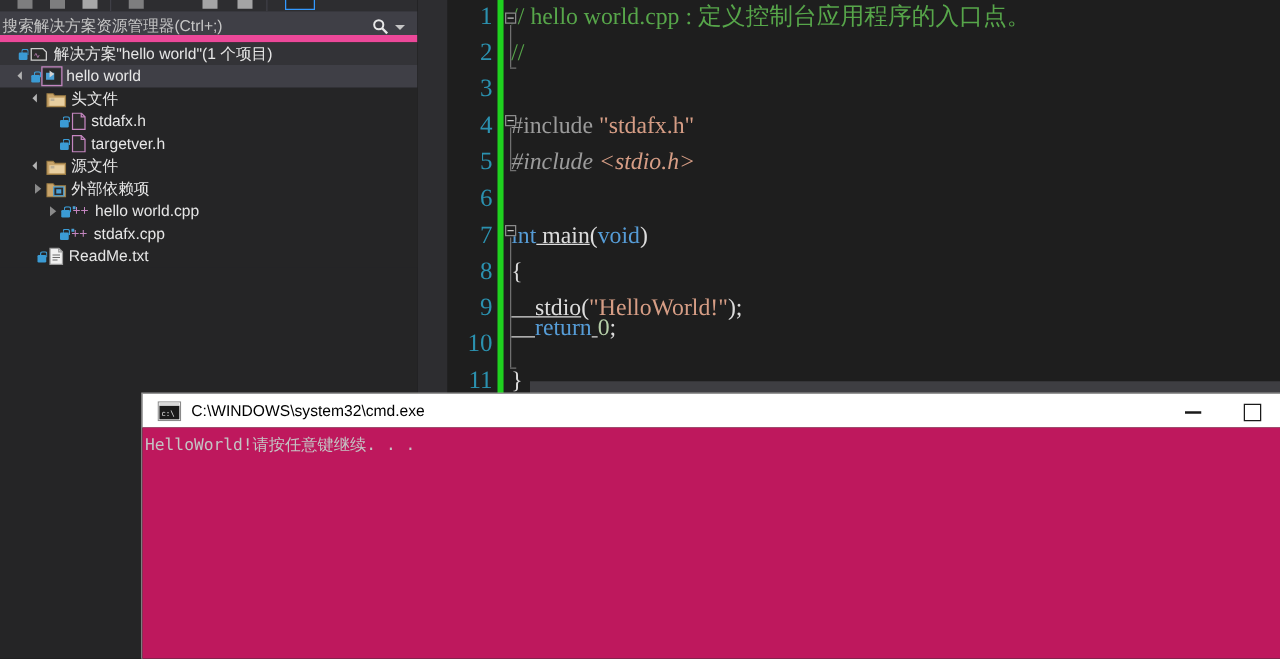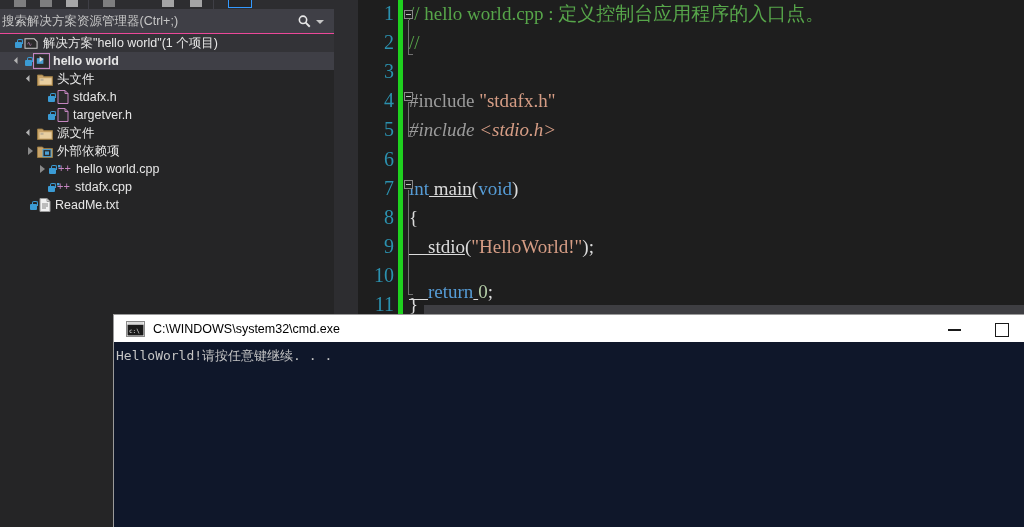--- a/index.html
+++ b/index.html
@@ -26,21 +26,21 @@
     border: 1px solid #3399ff; background: #252526;
   }
 
   
   .sln-panel {
     position: absolute; left: 0; top: 9px; width: 334px; height: 518px;
     background: #252526;
   }
   .search-row {
     position: relative; height: 25px; width: 334px;
-    background: #3f3f46; border-bottom: 1px solid #ec4899;
+    background: #3f3f46; border-bottom: 6px solid #ec4899;
     display: flex; align-items: center;
   }
   .search-input-txt {
     position: absolute; left: 2px; top: 4px;
     font-size: 12.5px; color: #c6c6c6; white-space: nowrap;
     font-family: "Liberation Sans", sans-serif;
   }
   .search-ico {
     position: absolute; right: 22px; top: 5px; width: 15px; height: 15px;
   }
@@ -54,21 +54,21 @@
 
   .trow {
     position: relative; height: 18px; width: 334px;
     display: flex; align-items: center; white-space: nowrap;
     font-size: 12.5px; color: #e6e6e6;
     font-family: "Liberation Sans", sans-serif;
   }
   .trow.sel-soft { background: #333337; }
   .trow.sel-hard { background: #3f3f46; }
   .trow .lbl { line-height: 18px; }
-  .trow .lbl.bold { font-weight: bold; }
+  .trow .lbl.bold { font-weight: normal; }
 
   .twisty {
     width: 13px; height: 18px; flex: 0 0 13px; position: relative;
   }
   .twisty.open::after {
     content: ""; position: absolute; left: 3px; top: 6px;
     width: 0; height: 0;
     border-left: 5px solid #b4b4b4;
     border-top: 5px solid transparent;
     border-bottom: 0 solid transparent;
@@ -189,21 +189,21 @@
   .cmd-min::after {
     content: ""; position: absolute; left: 16px; top: 14px;
     width: 13px; height: 1.5px; background: #1a1a1a;
   }
   .cmd-max::after {
     content: ""; position: absolute; left: 17px; top: 8px;
     width: 12px; height: 12px; border: 1.5px solid #1a1a1a;
   }
   .cmd-console {
     position: absolute; left: 0; top: 27px; width: 910px; height: 185px;
-    background: #0f172a;
+    background: #be185d;
   }
   .cmd-line {
     font-family: "DejaVu Sans Mono", monospace;
     font-size: 13px; color: #c4c4c4;
     padding-left: 2px; padding-top: 5px; white-space: pre;
     letter-spacing: 0px;
   }
 </style>
 </head>
 <body>
@@ -347,21 +347,21 @@
     <div class="codearea" id="codearea">
         <div class="code-txt" style="top: -1px;"><span class="c-comment">// hello world.cpp : 定义控制台应用程序的入口点。</span></div>
         <div class="code-txt" style="top: 28.1px;"><span class="c-comment">//</span></div>
         <div class="code-txt" style="top: 57.2px;"></div>
         <div class="code-txt" style="top: 86.3px;"><span class="c-pp">#include </span><span class="c-str">"stdafx.h"</span></div>
         <div class="code-txt" style="top: 115.4px; font-style: italic;"><span class="c-pp">#include </span><span class="c-str">&lt;stdio.h&gt;</span></div>
         <div class="code-txt" style="top: 144.5px;"></div>
         <div class="code-txt" style="top: 173.6px;"><span class="c-kw">int</span><span class="c-plain"> main</span><span class="c-punct">(</span><span class="c-kw">void</span><span class="c-punct">)</span></div>
         <div class="code-txt" style="top: 202.7px;"><span class="c-punct">{</span></div>
         <div class="code-txt" style="top: 231.8px;"><span class="c-plain">    stdio</span><span class="c-punct">(</span><span class="c-str">"HelloWorld!"</span><span class="c-punct">);</span></div>
-        <div class="code-txt" style="top: 277px; text-align: center;"><span class="c-plain">    </span><span class="c-kw">return</span><span class="c-plain"> </span><span class="c-num">0</span><span class="c-punct">;</span></div>
+        <div class="code-txt" style="top: 248px; text-align: center;"><span class="c-plain">    </span><span class="c-kw">return</span><span class="c-plain"> </span><span class="c-num">0</span><span class="c-punct">;</span></div>
         <div class="code-txt" style="top: 290px;"><span class="c-punct">}</span></div>
         <div class="code-txt" style="top: 319.1px;"></div>
       </div>
     <div class="ed-hscroll"></div>
 
     <div class="fold" style="left:70px; top:10px;"></div>
     <div class="foldline" style="left:74px; top:20px; height:34px;"></div>
     <div class="foldfoot" style="left:74px; top:54px;"></div>
 
     <div class="fold" style="left:70px; top:92px;"></div>

